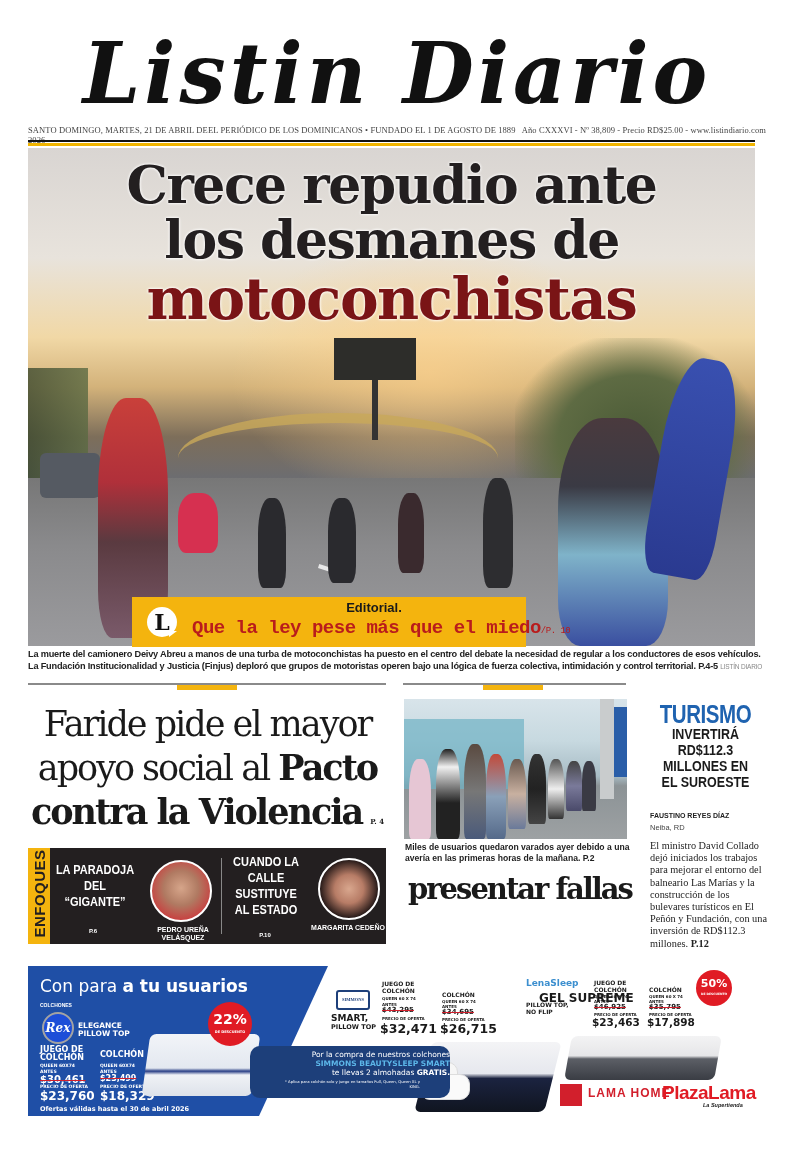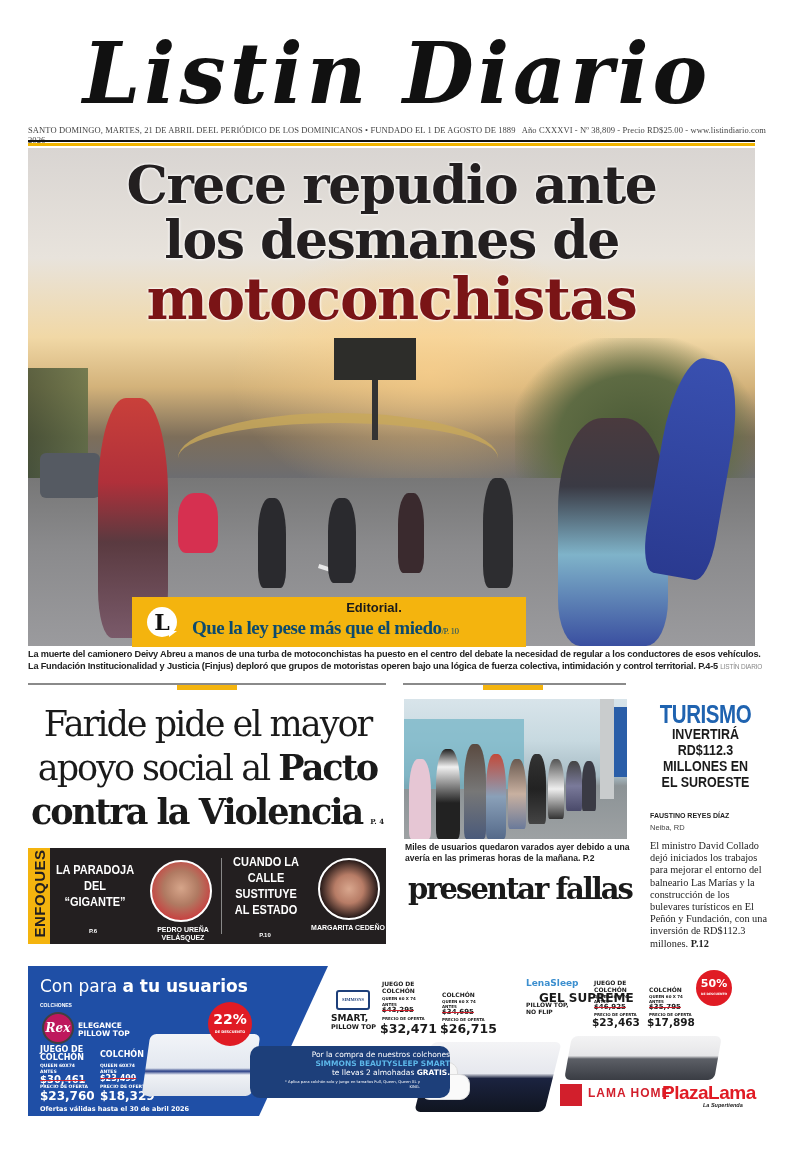--- a/index.html
+++ b/index.html
@@ -30,21 +30,21 @@
 
   .headline { left: 28px; width: 727px; text-align: center; font-family: "DejaVu Serif", serif; font-weight: bold; color: #231f20; letter-spacing: -1.5px; text-shadow: 0 0 3px #fff, 0 0 3px #fff; }
   .hl1 { top: 155px; font-size: 52px; line-height: 60px; }
   .hl2 { top: 210px; font-size: 52px; line-height: 60px; }
   .hl3 { top: 266px; font-size: 58px; line-height: 66px; color: #7a1416; }
 
   .editorial { left: 132px; top: 597px; width: 394px; height: 50px; background: #f4b40e; }
   .ed-bubble { position:absolute; left:15px; top:10px; width:30px; height:30px; background:#fff; border-radius:50%; font-family:"DejaVu Serif",serif; font-weight:bold; font-size:22px; text-align:center; line-height:30px; color:#111; }
   .ed-bubble:after { content:""; position:absolute; left:22px; top:24px; border-left:8px solid #fff; border-bottom:6px solid transparent; }
   .ed-kicker { position:absolute; left:0; width:354px; top:3px; text-align:center; font-family:"Liberation Sans",sans-serif; font-weight:bold; font-size:13px; color:#1a1a1a; padding-left:50px;margin-left:40px; }
-  .ed-title { position:absolute; left:60px; top:20px; font-family:Liberation Serif, serif; font-weight:bold; font-size:19px; color:#0c4a6e; letter-spacing:-0.5px; white-space:nowrap; }
+  .ed-title { position:absolute; left:60px; top:20px; font-family:Liberation Mono, monospace; font-weight:bold; font-size:19px; color:#b91c1c; letter-spacing:-0.5px; white-space:nowrap; }
   .ed-page { font-size: 9px; font-weight: normal; }
 
   .caption { left: 28px; top: 648px; width: 740px; font-family: "Liberation Sans", sans-serif; font-size: 9.2px; line-height: 12px; color: #222; font-weight: bold; letter-spacing: -0.2px; }
   .caption .credit { font-weight: normal; font-size: 6.5px; color: #888; }
 
   
   .sec-rule { height: 2px; background: #8a8a8a; }
   .sec-tab { height: 5px; background: #f4b40e; }
 
   
@@ -80,21 +80,21 @@
   .byline { left: 650px; top: 812px; font-family: "Liberation Sans", sans-serif; font-weight: bold; font-size: 7px; color: #222; }
   .dateloc { left: 650px; top: 823px; font-family: "Liberation Sans", sans-serif; font-size: 7.5px; color: #444; }
   .turismo-body { left: 650px; top: 840px; width: 118px; font-family: "Liberation Serif", serif; font-size: 10.3px; line-height: 12.2px; color: #222; }
   .turismo-body b { font-weight: bold; }
 
   
   .ad { left: 28px; top: 966px; width: 730px; height: 150px; overflow: hidden; background: #fff; }
   .ad-blue { position:absolute; left:0; top:0; width:300px; height:150px; background:#1f4fa6; clip-path: polygon(0 0, 100% 0, 77% 100%, 0 100%); }
   .ad-head { position:absolute; left:12px; top:10px; font-family:"DejaVu Sans",sans-serif; font-size:17px; color:#fff; }
   .ad-head b { font-weight:bold; }
-  .rex-logo { position:absolute; left:14px; top:46px; width:32px; height:32px; border-radius:50%; background:#be185d; border:2px solid #404040; color:#fff; font-family:"DejaVu Serif",serif; font-style:italic; font-weight:bold; font-size:12px; text-align:center; line-height:28px; }
+  .rex-logo { position:absolute; left:14px; top:46px; width:32px; height:32px; border-radius:50%; background:#1d4ed8; border:2px solid #a3a3a3; color:#fff; font-family:"DejaVu Serif",serif; font-style:italic; font-weight:bold; font-size:12px; text-align:center; line-height:28px; }
   .rex-brand { position:absolute; left:12px; top:36px; font-family:"Liberation Sans",sans-serif; font-size:5px; color:#fff; font-weight:bold; }
   .ad-t { position:absolute; font-family:"DejaVu Sans",sans-serif; font-weight:bold; color:#fff; }
   .ad-dark { color:#1a1a1a; }
   .strike { text-decoration: line-through; text-decoration-color: #d21f2c; }
   .badge { position:absolute; border-radius:50%; background:#e01b24; color:#fff; font-family:"DejaVu Sans",sans-serif; font-weight:bold; text-align:center; }
   .mattress { position:absolute; border-radius:6px; }
   .pill-box { position:absolute; left:222px; top:80px; width:200px; height:52px; background:#1d3f7a; border-radius:10px; color:#fff; font-family:"DejaVu Sans",sans-serif; text-align:right; }
   .simmons-logo { position:absolute; left:308px; top:24px; width:34px; height:20px; border:2px solid #1d3f7a; border-radius:3px; font-size:4.5px; color:#1d3f7a; font-family:"Liberation Serif",serif; text-align:center; line-height:16px; font-weight:bold; }
   .lena { position:absolute; left:498px; top:12px; font-family:"DejaVu Sans",sans-serif; font-weight:bold; font-size:9px; color:#3c8fcf; }
   .lama-icon { position:absolute; left:532px; top:118px; width:22px; height:22px; background:#d21f2c; }

